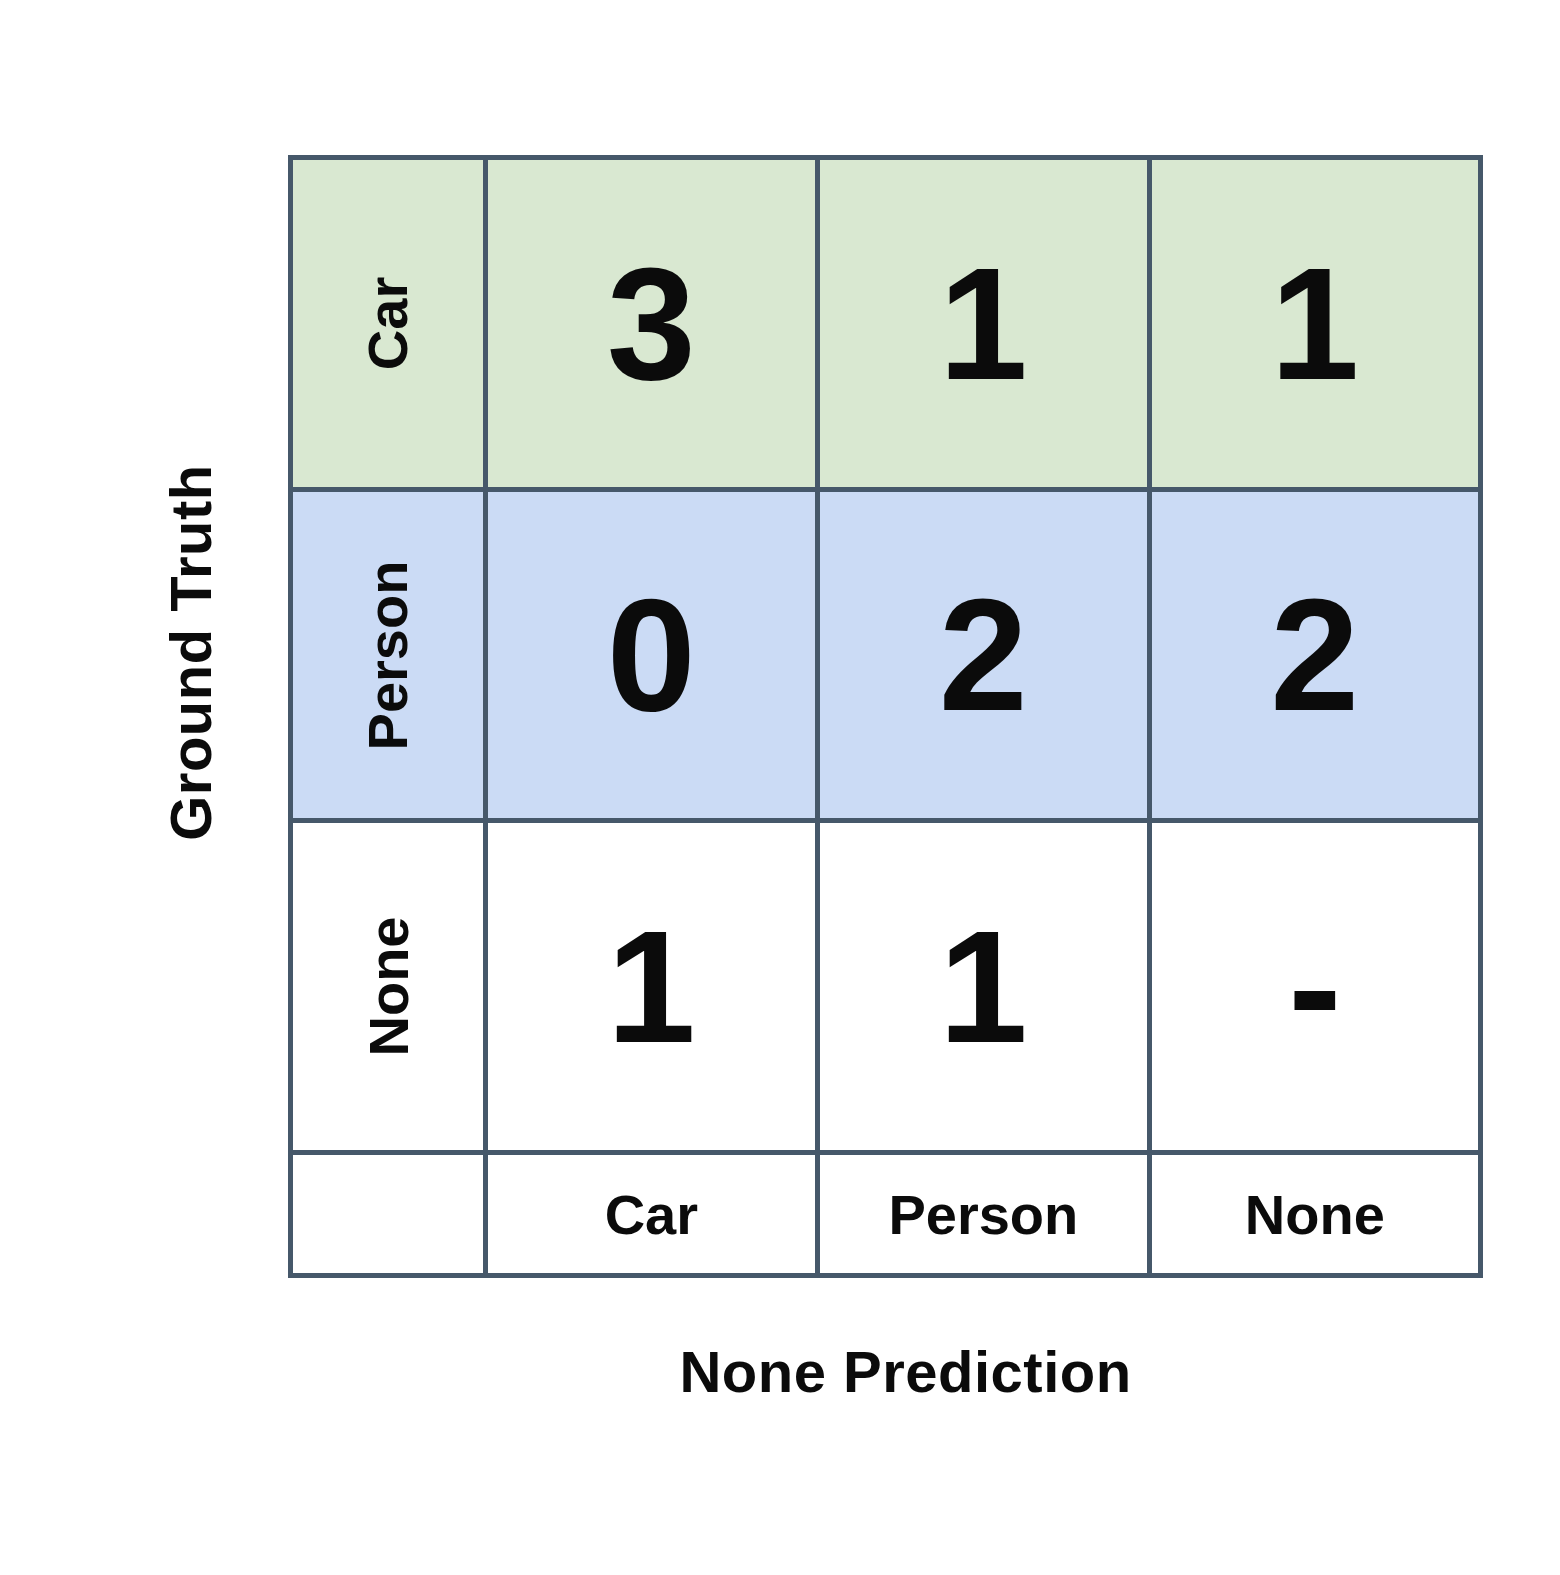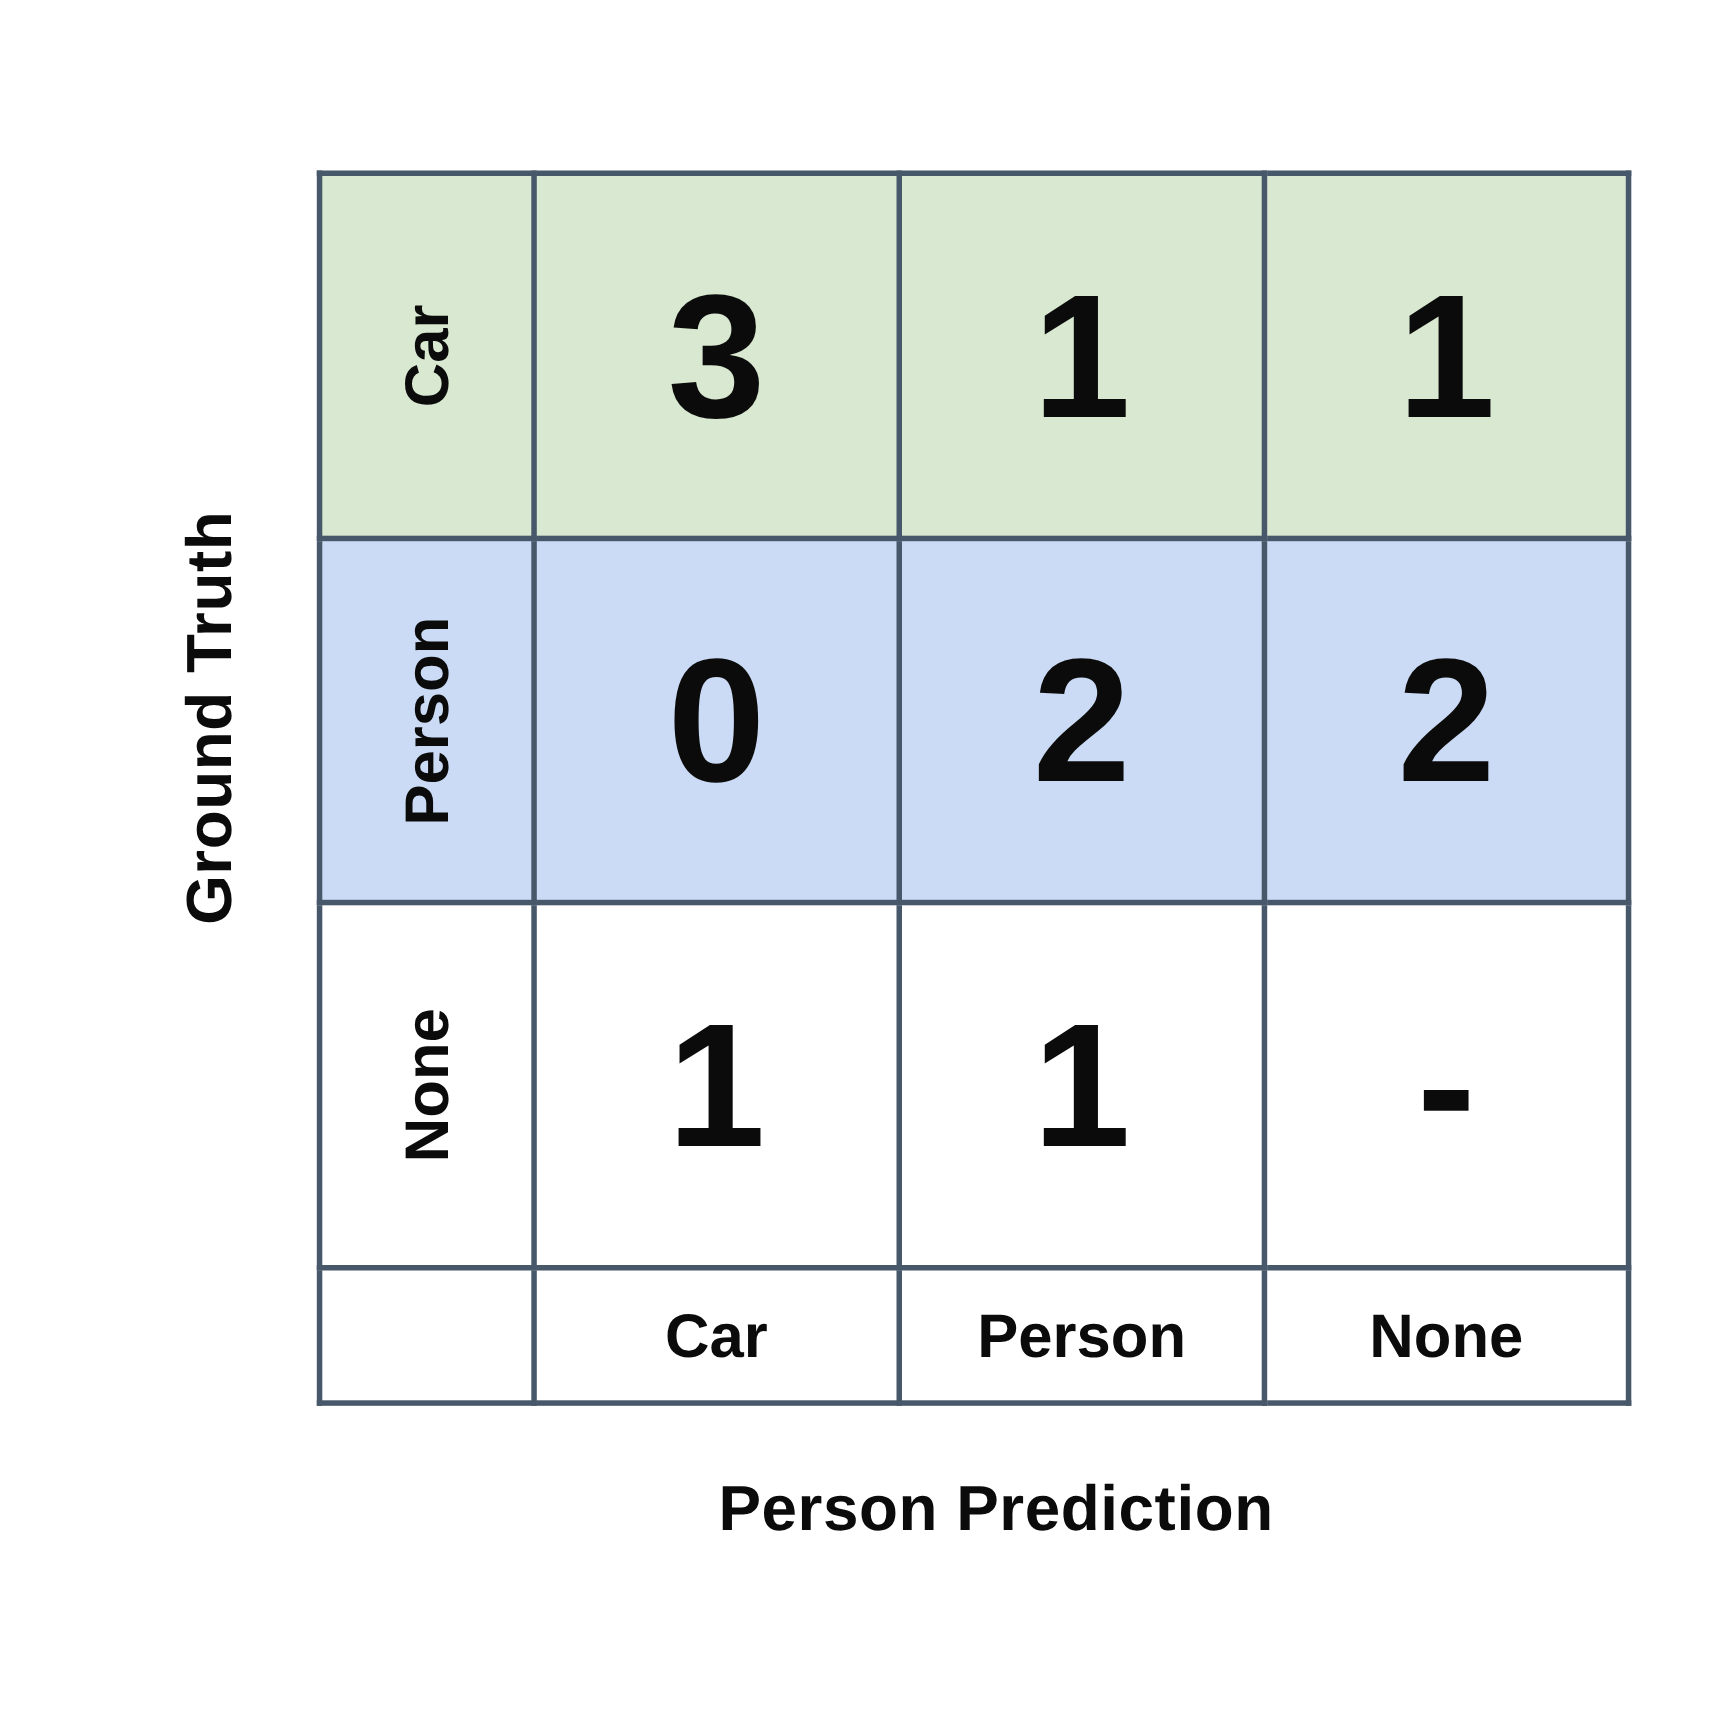--- a/index.html
+++ b/index.html
@@ -136,16 +136,16 @@
     <tr class="header-row">
       <td class="corner-cell"></td>
       <td class="collabel-cell">Car</td>
       <td class="collabel-cell">Person</td>
       <td class="collabel-cell">None</td>
     </tr>
   </tbody>
     </table>
 
   <div class="mp-wrap">
-    <span class="axis-label">Person Prediction</span>
+    <span class="axis-label">None Prediction</span>
   </div>
 
 </div>
 
 </body></html>

